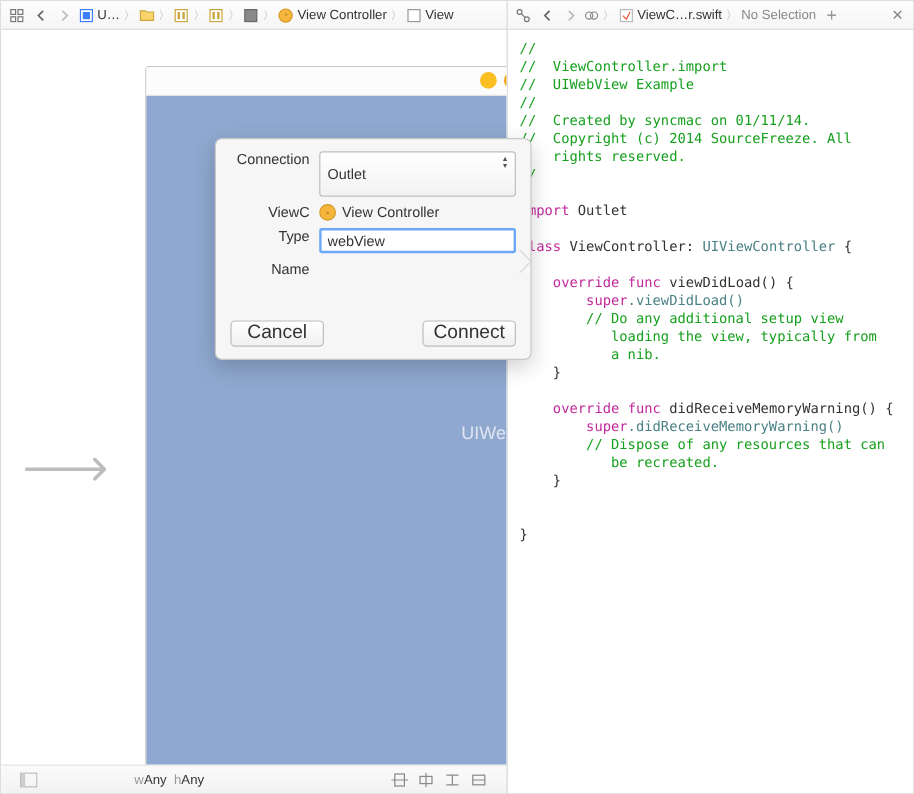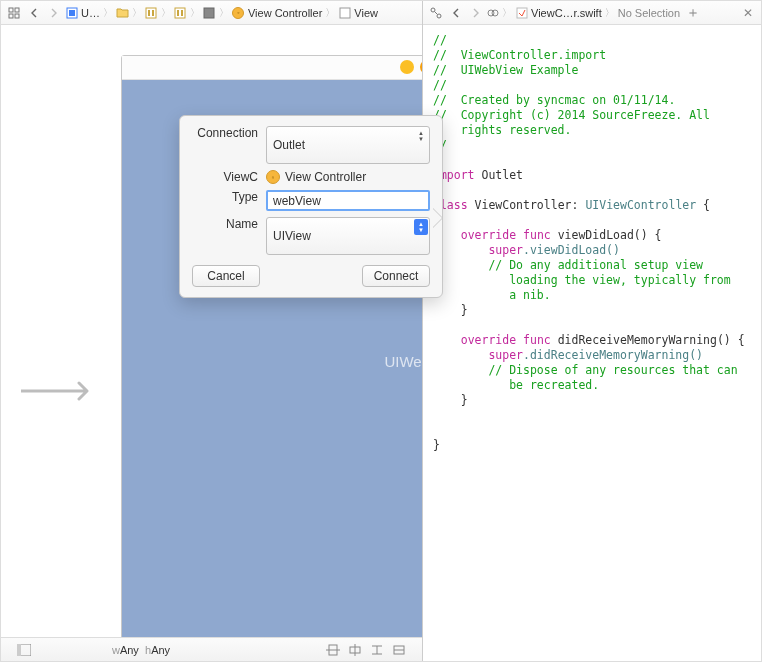--- a/index.html
+++ b/index.html
@@ -168,27 +168,28 @@
 .obj-icon {
   width:14px;height:14px;border-radius:7px;
   background:#f6b63c;border:1px solid #d59a2a;
   display:inline-flex;align-items:center;justify-content:center;
   font-size:8px;color:#7a5200;font-weight:bold;
 }
 .pop-buttons {
   display:flex; justify-content:space-between; margin-top:10px;
 }
 .pop-btn {
-  width: 68px; height: 22px;
-  font-size: 12px;
+  width: 78px; height: 22px;
+  font-size: 16px;
   border: 1px solid #bdbdbd;
   border-radius: 4px;
   background: linear-gradient(#fff,#f0f0f0);
   color: #333;
   cursor: pointer;
+  margin-top: 26px;
 }
 
 
 .bottom-bar {
   height: 24px;
   border-top: 1px solid #ddd;
   background: linear-gradient(#fbfbfb,#f2f2f2);
   display:flex; align-items:center;
   font-size:11px; color:#666;
   padding: 0 16px;
@@ -380,26 +381,20 @@
         </div>
       </div>
       <div class="pop-row">
         <div class="pop-label">Type</div>
         <div class="pop-field">
           <input class="pop-input focus" value="webView" style="">
         </div>
       </div>
       <div class="pop-row">
         <div class="pop-label">Name</div>
-        <div class="pop-field sel-wrap blue">
-          <select class="pop-select">
-            <option>UIView</option>
-          </select>
-          <span class="stepper">▲<br>▼</span>
-        </div>
       </div>
       <div class="pop-buttons">
         <button class="pop-btn">Cancel</button>
         <button class="pop-btn">Connect</button>
       </div>
     </div>
   </div>
 
   <div class="right-pane">
     <div class="breadcrumb">

